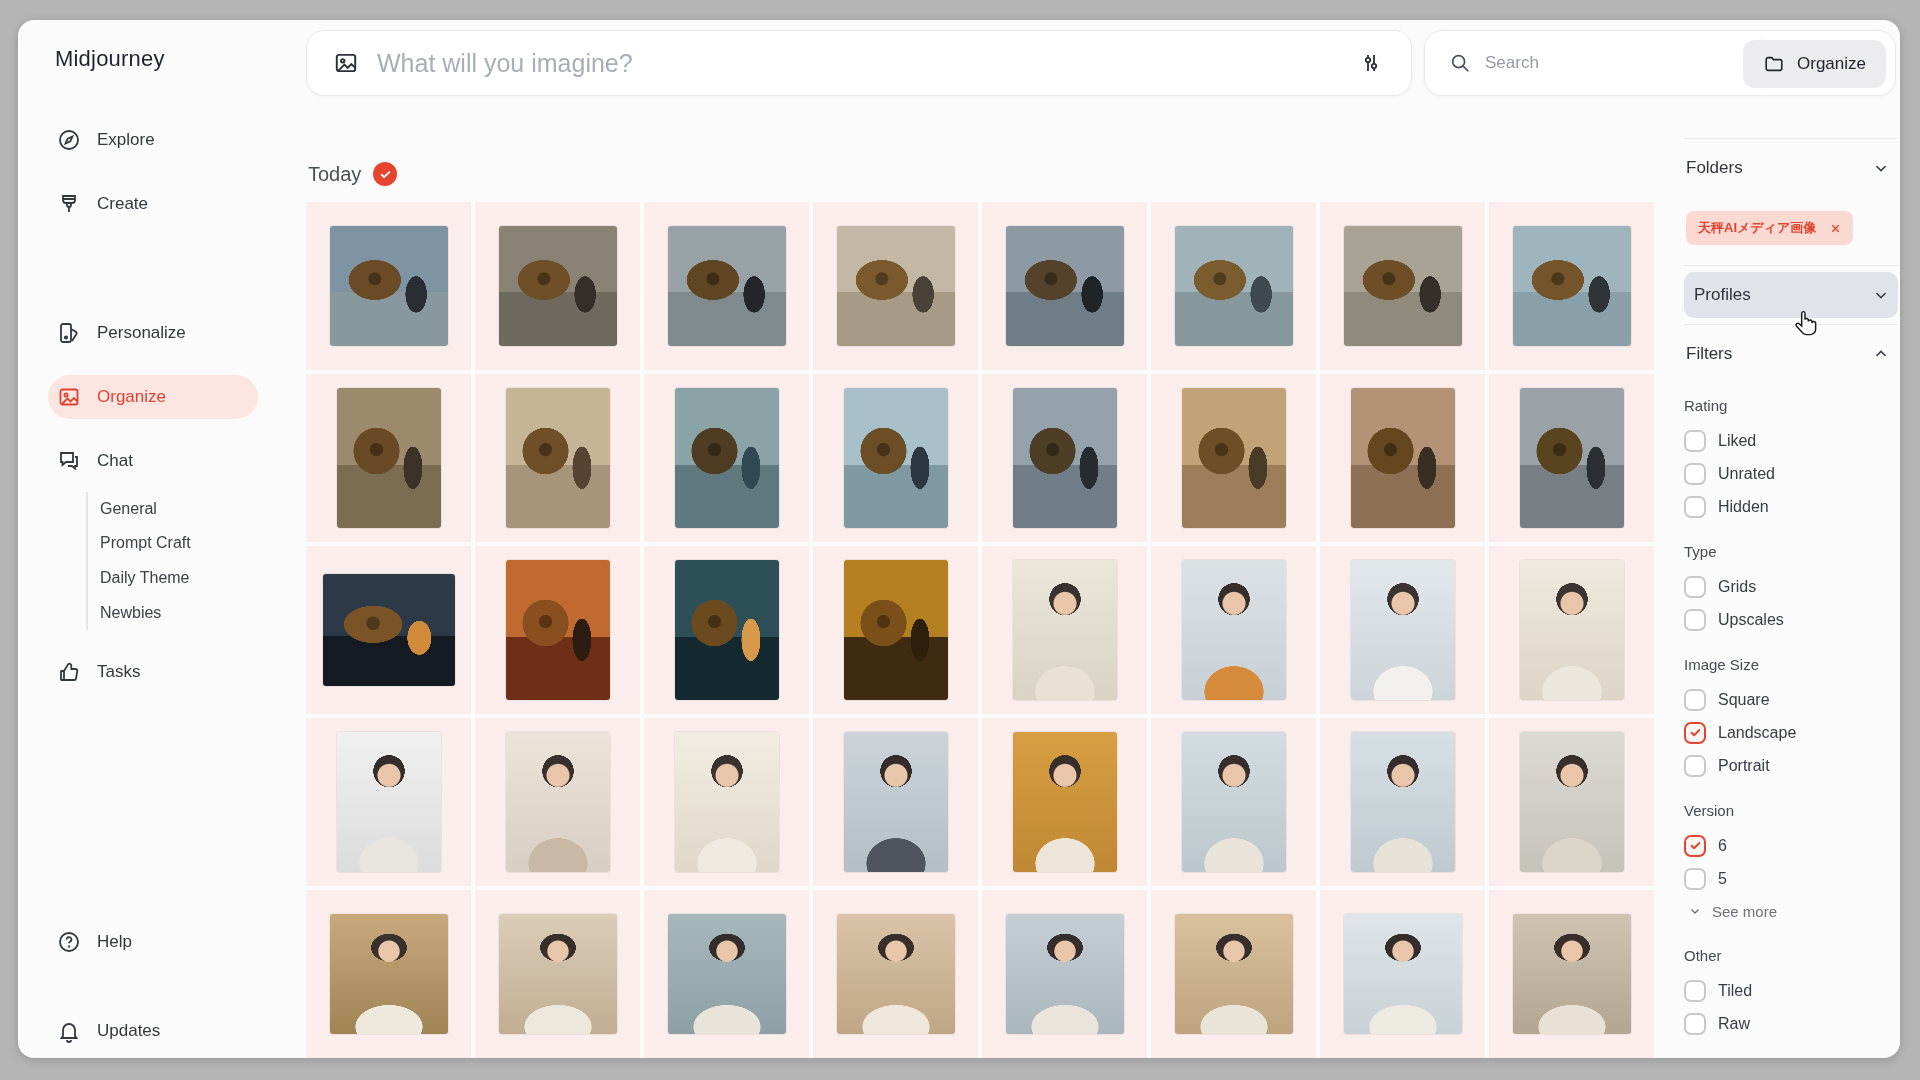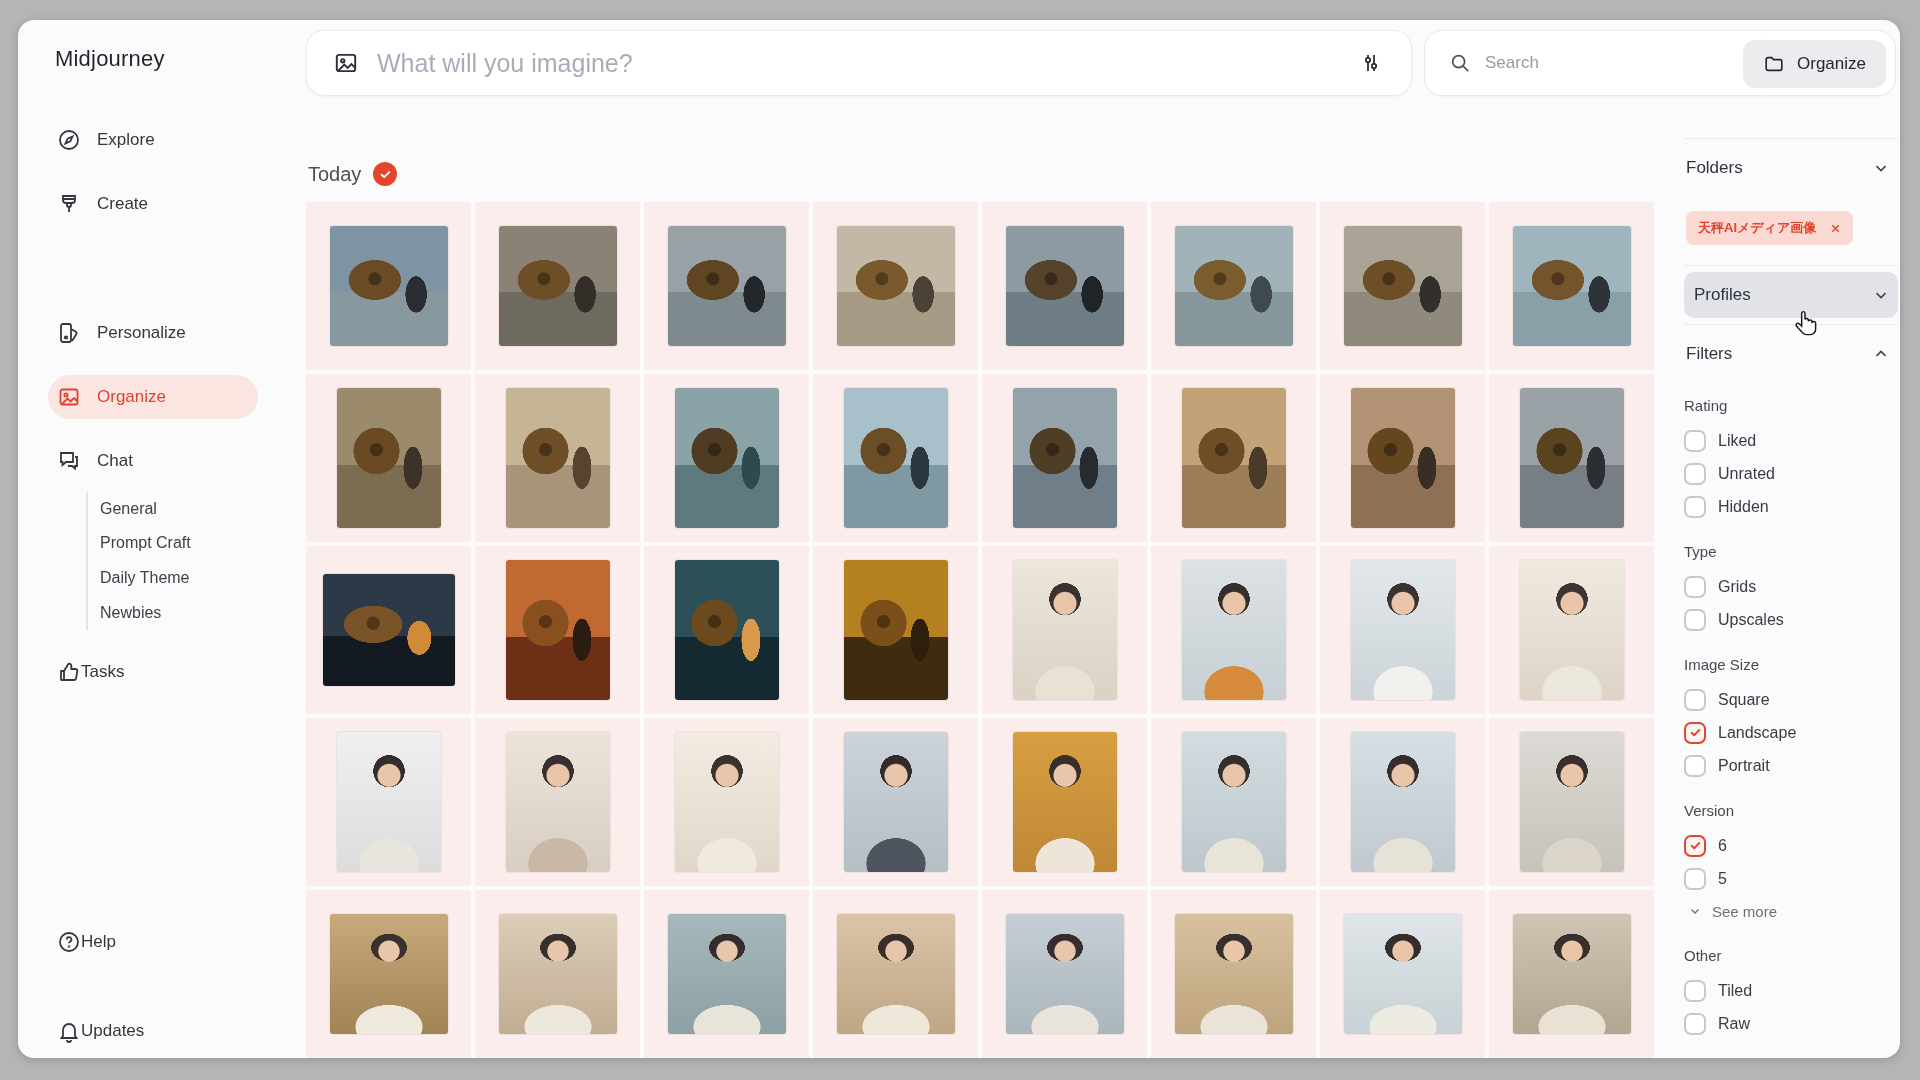--- a/index.html
+++ b/index.html
@@ -19,21 +19,21 @@
               color:#33383f; cursor:pointer; }
   .nav-item .lbl { font-size:17px; font-weight:500; color:#33383f; }
   .nav-item svg { width:24px; height:24px; stroke:#33383f; }
   .nav-item.active { background:#fbe5e1; }
   .nav-item.active .lbl { color:#dd4430; }
   .nav-item.active svg { stroke:#dd4430; }
   .subnav-line { position:absolute; left:68px; top:472px; width:2px; height:138px; background:#e3e4e8; }
   .sub-item { position:absolute; left:82px; width:150px; height:30px; display:flex; align-items:center;
               font-size:16px; color:#3c414b; cursor:pointer; }
   .foot-item { position:absolute; left:39px; width:180px; height:36px; display:flex; align-items:center;
-               color:#33383f; cursor:pointer; }
+               gap:16px; color:#33383f; cursor:pointer; }
   .foot-item .lbl { font-size:17px; font-weight:500; }
   .foot-item svg { width:24px; height:24px; stroke:#33383f; }
 
   
   .prompt-pill { position:absolute; left:288px; top:10px; width:1106px; height:66px;
                  background:#ffffff; border:1px solid #e9e9ec; border-radius:18px;
                  display:flex; align-items:center; box-shadow:0 1px 3px rgba(0,0,0,.04); }
   .prompt-pill svg.photo { width:26px; height:26px; margin-left:26px; stroke:#2a2f38; }
   .prompt-input { flex:1; border:none; outline:none; font-size:25px; color:#2a2f38;
                   margin-left:18px; background:transparent; font-family:"Liberation Sans",sans-serif; }

